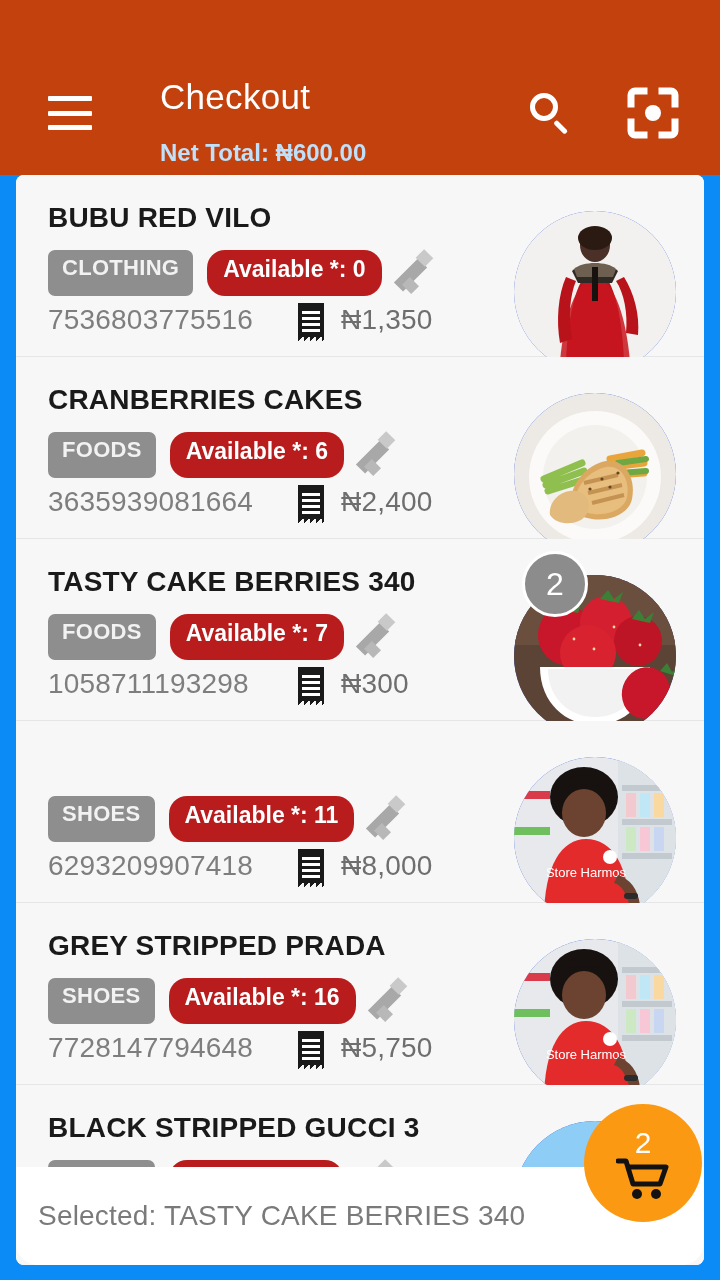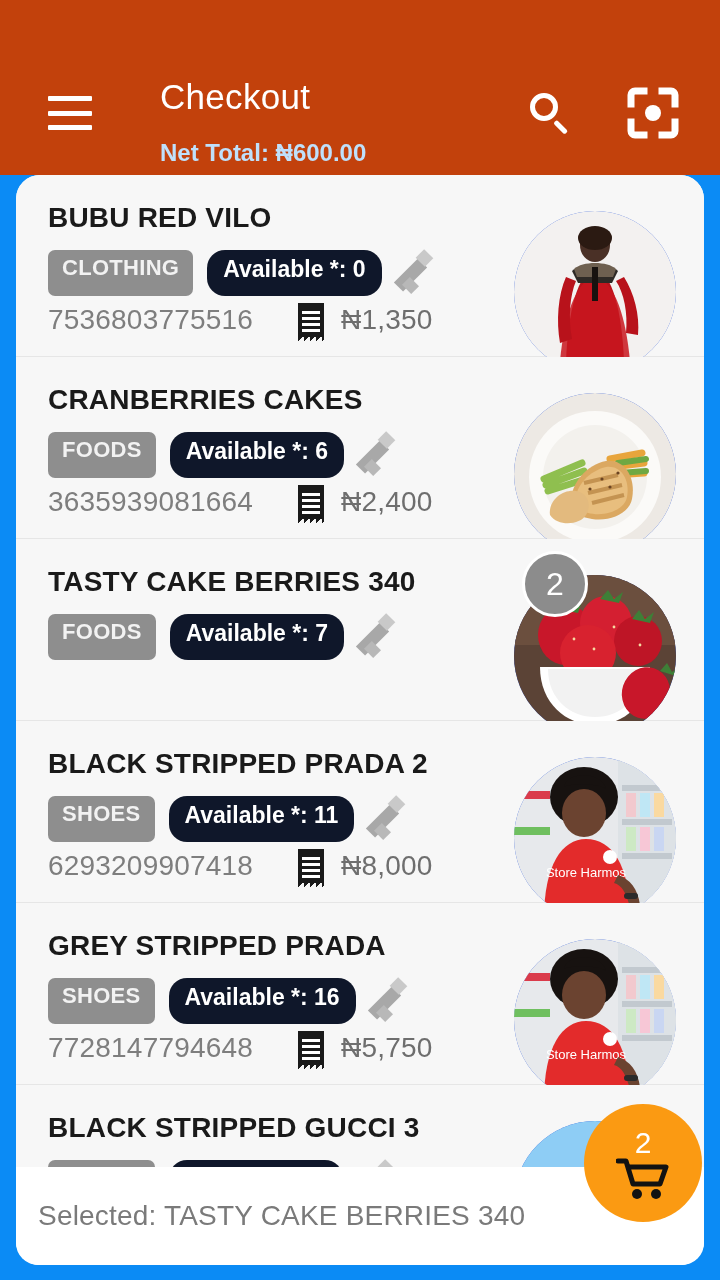--- a/index.html
+++ b/index.html
@@ -46,42 +46,42 @@
     border:5px solid #fff; border-radius:50%;
   }
   .search-ic .handle {
     position:absolute; left:27px; top:27px; width:16px; height:5px; background:#fff;
     transform:rotate(45deg); transform-origin:left center; border-radius:2px;
   }
 
   
   .sheet {
     position:absolute; left:16px; top:175px; width:688px; height:1090px;
-    background:#ffffff; border-radius:24px; overflow:hidden;
+    background:#ffffff; border-radius:8px; overflow:hidden;
   }
   .list { position:absolute; left:0; top:0; width:688px; }
 
   .row {
     position:relative; width:688px; height:182px;
     background:#F7F7F7; border-bottom:1px solid #E6E6E6;
   }
   .row:first-child { background:#F7F7F7; }
 
   .row-name {
     position:absolute; left:32px; top:27px;
     font-size:28px; font-weight:bold; color:#1A1A1A; letter-spacing:.2px;
     white-space:nowrap;
   }
   .chips { position:absolute; left:32px; top:75px; display:flex; gap:14px; }
   .chip-cat {
     background:#8E8E8E; color:#F2F2F2; font-size:22px; font-weight:bold;
     padding:7px 14px 8px; border-radius:7px; letter-spacing:.3px; line-height:1;
   }
   .chip-avail {
-    background:#0f172a; color:#ffffff; font-size:23px; font-weight:bold;
+    background:#b91c1c; color:#ffffff; font-size:23px; font-weight:bold;
     padding:8px 16px 9px; border-radius:18px; line-height:1; white-space:nowrap;
   }
   .pencil { position:relative; width:46px; height:46px; }
   .pencil .body {
     position:absolute; left:8px; top:8px; width:13px; height:34px; background:#A8A8A8;
     transform:rotate(45deg); transform-origin:center;
   }
   .pencil .tip {
     position:absolute; left:8px; top:30px; width:13px; height:11px; background:#B8B8B8;
     transform:rotate(45deg); transform-origin:center;
@@ -259,20 +259,27 @@
 
       <div class="row">
         <div class="row-name">TASTY CAKE BERRIES 340</div>
         <div class="chips">
           <span class="chip-cat">FOODS</span>
           <span class="chip-avail">Available *: 7</span>
           <span class="pencil">
             <span class="body"></span>
               <span class="tip"></span>
               <span class="cap"></span>
+          </span>
+        </div>
+        <div class="row-foot">
+          <span class="barcode-num">1058711193298</span>
+          <span class="price-wrap">
+            <span class="receipt-ic"></span>
+            <span class="price">₦300</span>
           </span>
         </div>
         <div class="thumb-wrap">
           <div class="qty-badge">2</div>
           <div class="thumb">
             <svg viewBox="0 0 162 162">
               <rect width="162" height="162" fill="#5B4336"></rect>
               <rect y="0" width="162" height="70" fill="#6B4F3E"></rect>
               <ellipse cx="52" cy="60" rx="28" ry="30" fill="#C8172A"></ellipse>
               <ellipse cx="92" cy="48" rx="26" ry="27" fill="#D41F31"></ellipse>
@@ -288,21 +295,20 @@
               <circle cx="60" cy="64" r="1.4" fill="#F6D9A0"></circle>
                 <circle cx="80" cy="74" r="1.4" fill="#F6D9A0"></circle>
               <circle cx="100" cy="52" r="1.4" fill="#F6D9A0"></circle>
                 <circle cx="126" cy="70" r="1.4" fill="#F6D9A0"></circle>
             </svg>
           </div>
         </div>
       </div>
 
       <div class="row">
-        <div class="row-name">BLACK STRIPPED PRADA 2</div>
         <div class="chips">
           <span class="chip-cat">SHOES</span>
           <span class="chip-avail">Available *: 11</span>
           <span class="pencil">
             <span class="body"></span>
               <span class="tip"></span>
               <span class="cap"></span>
           </span>
         </div>
         <div class="row-foot">

